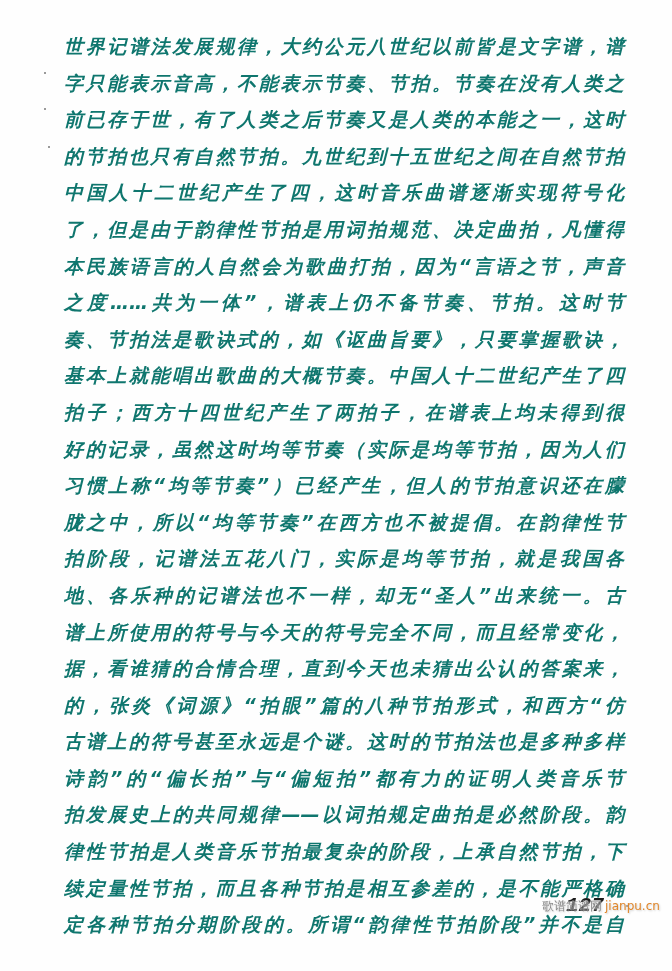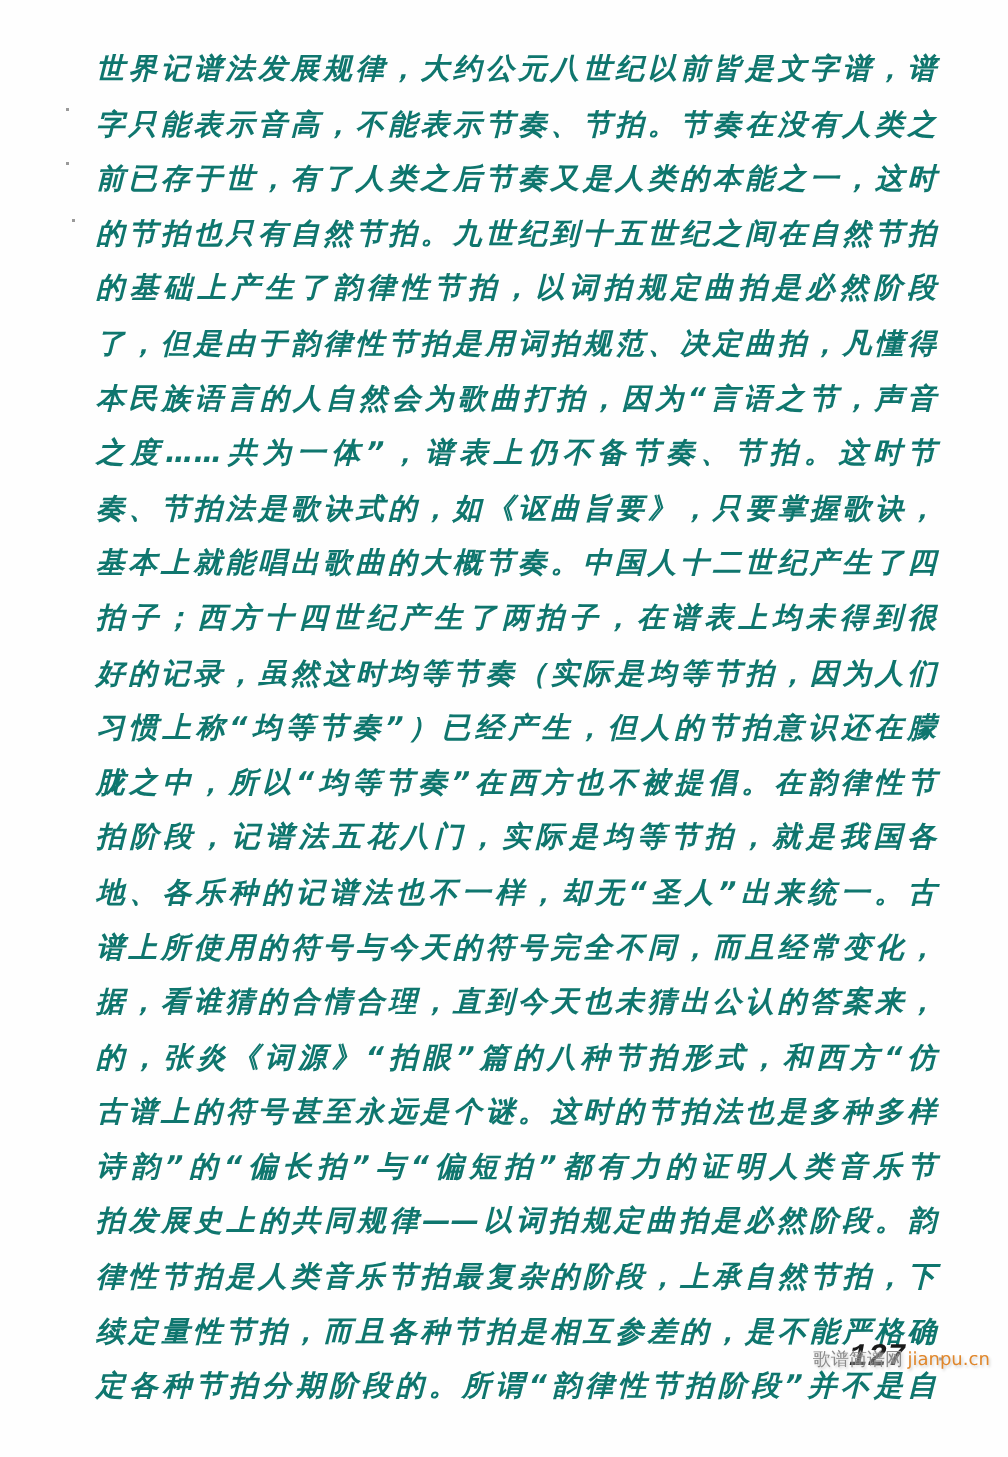--- a/index.html
+++ b/index.html
@@ -75,21 +75,21 @@
 
   <div class="margin-dot" style="left:44px; top:72px;"></div>
   <div class="margin-dot" style="left:44px; top:108px;"></div>
   <div class="margin-dot" style="left:48px; top:146px;"></div>
 
   <div class="text-block">
     <span class="line">世界记谱法发展规律，大约公元八世纪以前皆是文字谱，谱</span>
     <span class="line">字只能表示音高，不能表示节奏、节拍。节奏在没有人类之</span>
     <span class="line">前已存于世，有了人类之后节奏又是人类的本能之一，这时</span>
     <span class="line">的节拍也只有自然节拍。九世纪到十五世纪之间在自然节拍</span>
-    <span class="line">的基础上产生了韵律性节拍，以词拍规定曲拍是必然阶段</span>
+    <span class="line">中国人十二世纪产生了四，这时音乐曲谱逐渐实现符号化</span>
     <span class="line">了，但是由于韵律性节拍是用词拍规范、决定曲拍，凡懂得</span>
     <span class="line">本民族语言的人自然会为歌曲打拍，因为“言语之节，声音</span>
     <span class="line">之度……共为一体”，谱表上仍不备节奏、节拍。这时节</span>
     <span class="line">奏、节拍法是歌诀式的，如《讴曲旨要》，只要掌握歌诀，</span>
     <span class="line">基本上就能唱出歌曲的大概节奏。中国人十二世纪产生了四</span>
     <span class="line">拍子；西方十四世纪产生了两拍子，在谱表上均未得到很</span>
     <span class="line">好的记录，虽然这时均等节奏（实际是均等节拍，因为人们</span>
     <span class="line">习惯上称“均等节奏”）已经产生，但人的节拍意识还在朦</span>
     <span class="line">胧之中，所以“均等节奏”在西方也不被提倡。在韵律性节</span>
     <span class="line">拍阶段，记谱法五花八门，实际是均等节拍，就是我国各</span>

